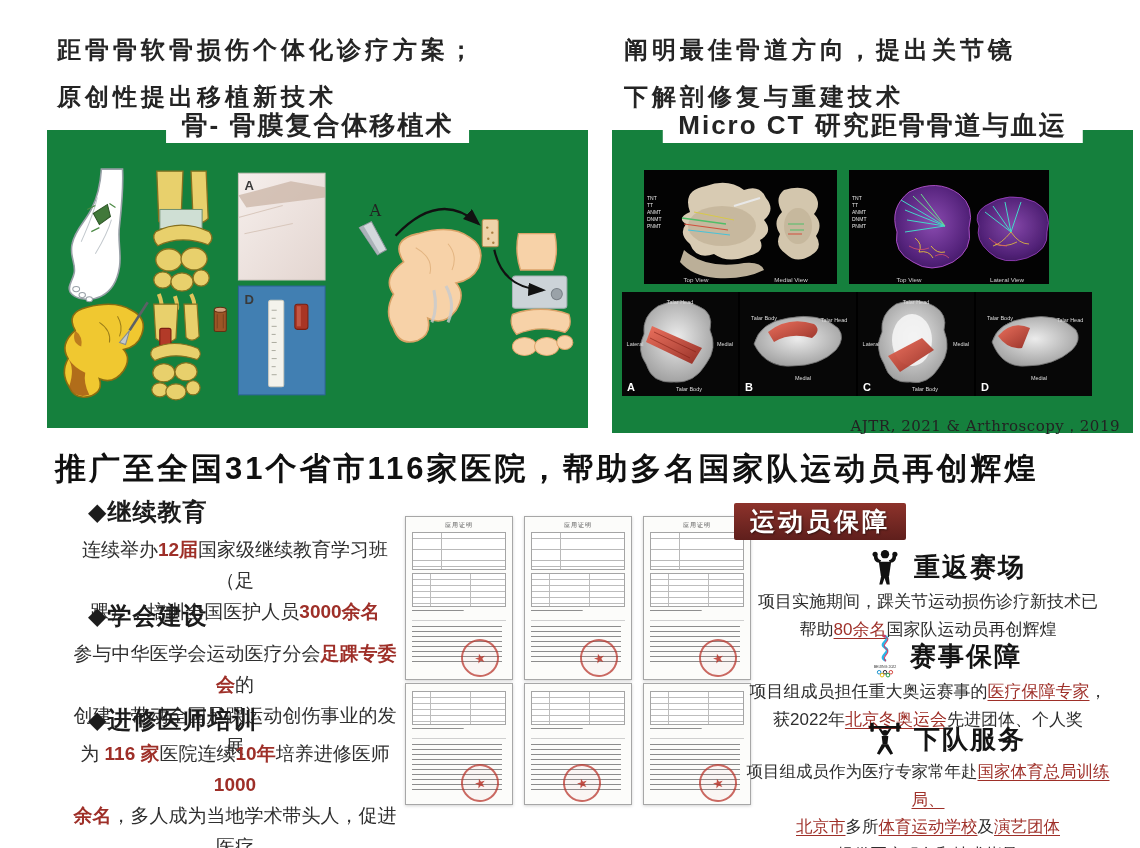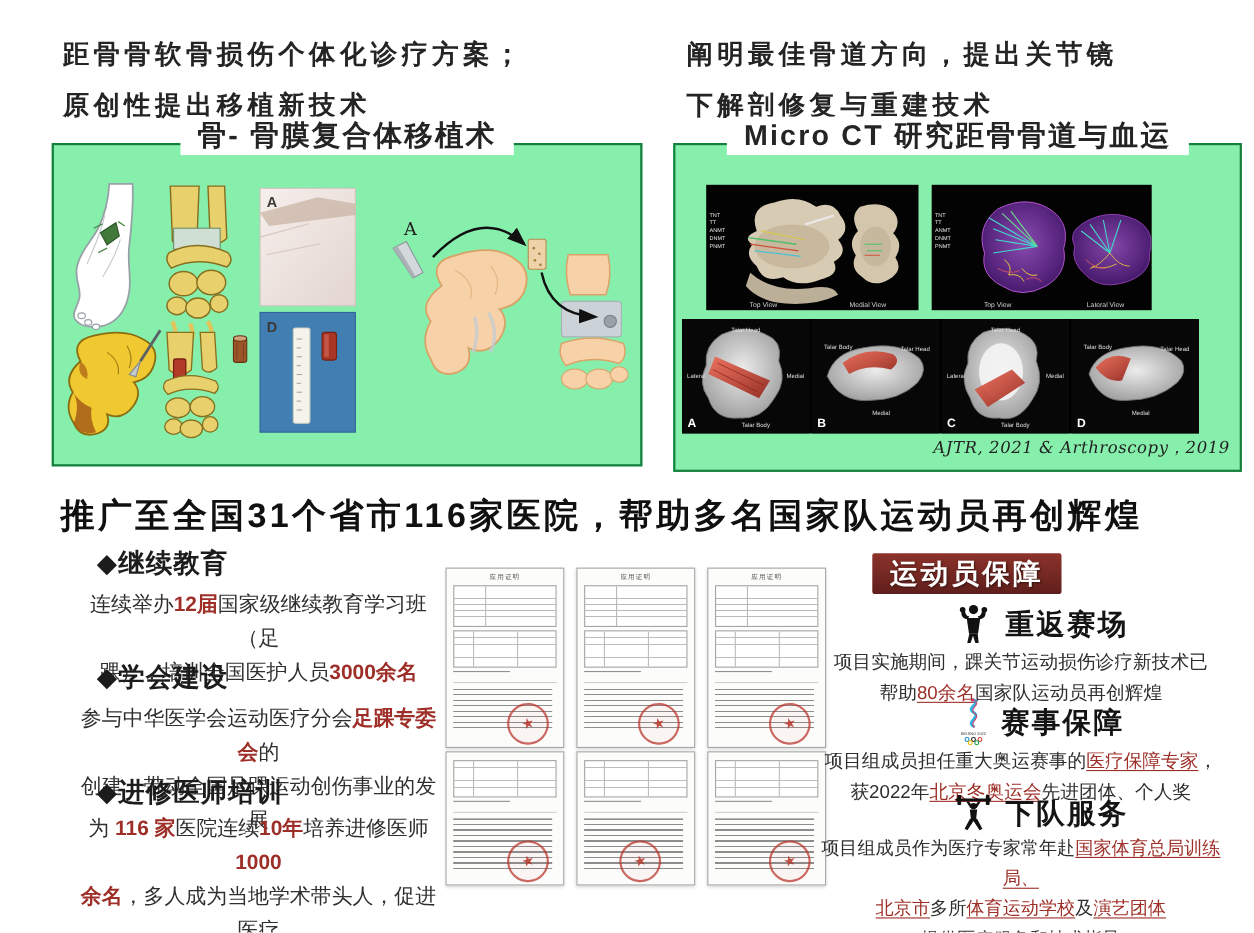--- a/index.html
+++ b/index.html
@@ -6,21 +6,21 @@
   body{font-family:"Liberation Sans","DejaVu Sans",sans-serif;color:#262626;}
   .stage{position:relative;width:1140px;height:848px;background:#fff;overflow:hidden;}
 
   
   .headline{position:absolute;font-size:24px;font-weight:800;letter-spacing:4px;
             line-height:47px;color:#242424;white-space:nowrap;}
   .hl-left{left:57px;top:26px;}
   .hl-right{left:624px;top:26px;}
 
   
-  .panel{position:absolute;border:2px solid #15803d;background:#86efac;}
+  .panel{position:absolute;border:4px solid #15803d;background:#15803d;}
   .panel-left{left:47px;top:130px;width:533px;height:290px;}
   .panel-right{left:612px;top:130px;width:513px;height:295px;}
   .panel-title{position:absolute;top:-26px;left:50%;transform:translateX(-50%);
                background:#fff;padding:0 16px;font-size:26px;font-weight:800;
                letter-spacing:2px;color:#242424;white-space:nowrap;}
   .fill{position:absolute;left:0;top:0;width:100%;height:100%;}
 
   
   .ct-img{position:absolute;background:#030303;overflow:hidden;}
   .ct-img svg{position:absolute;left:0;top:0;}
@@ -28,22 +28,22 @@
   .vstack span{display:block;height:7px;line-height:11px;font-size:10px;color:#e6e6e6;
                transform:scale(.5);transform-origin:0 0;white-space:nowrap;}
   .cap{position:absolute;bottom:1px;font-size:10px;color:#d2d2d2;white-space:nowrap;
        transform:translateX(-50%) scale(.62);transform-origin:center bottom;}
   .talus-strip{position:absolute;left:6px;top:158px;width:470px;height:104px;
                display:flex;gap:2px;background:#000;}
   .talus-cell{flex:1;position:relative;background:#070707;}
   .talus-letter{position:absolute;left:5px;bottom:3px;font-size:11px;font-weight:800;color:#fff;}
   .micro{position:absolute;font-size:10px;color:#dcdcdc;white-space:nowrap;
          transform:translate(-50%,-50%) scale(.55);}
-  .citation{position:absolute;right:9px;top:266px;font-family:"DejaVu Serif",serif;
-            font-style:italic;font-size:15px;color:#222;letter-spacing:.5px;}
+  .citation{position:absolute;right:9px;top:283px;font-family:"DejaVu Serif",serif;
+            font-size:15px;color:#222;letter-spacing:.5px;}
 
   
   .banner{position:absolute;left:55px;top:448px;width:1070px;font-size:31px;font-weight:800;
           letter-spacing:3px;color:#101010;white-space:nowrap;}
 
   
   .sec-title{position:absolute;left:88px;font-size:24px;font-weight:800;color:#1c1c1c;letter-spacing:1px;}
   .sec-body{position:absolute;left:72px;width:326px;text-align:center;font-size:19px;
             line-height:31px;color:#2f2f2f;}
   .sec-body .seg-red{color:var(--accent-red,#9e2f28);font-weight:800;}
@@ -66,21 +66,21 @@
               background:linear-gradient(#8f8f8f 0 0) no-repeat 0 3px/55% 1px;}
   .cert-para{height:40px;margin-top:5px;width:96%;
              background:repeating-linear-gradient(to bottom,#8d8d8d 0 1px,transparent 1px 5px);}
   .cert-para.big{height:46px;}
   .cert-seal{position:absolute;right:13px;bottom:2px;width:34px;height:34px;border-radius:50%;
              border:2px solid rgba(183,50,40,.72);color:rgba(183,50,40,.85);
              display:flex;align-items:center;justify-content:center;font-size:13px;
              transform:rotate(-15deg);background:rgba(220,120,110,.05);}
 
   
-  .badge{position:absolute;left:793px;top:503px;width:172px;height:37px;display:flex;
+  .badge{position:absolute;left:734px;top:503px;width:172px;height:37px;display:flex;
          align-items:center;justify-content:center;font-size:25px;font-weight:800;color:#fff;
          letter-spacing:3px;background:linear-gradient(180deg,#8d322b,var(--badge-bg,#5f1f1c));
          text-shadow:1px 1px 2px rgba(0,0,0,.5);border-radius:2px;}
   .r-head{position:absolute;left:770px;width:352px;display:flex;align-items:center;
           justify-content:center;gap:10px;}
   .r-head .r-title{font-size:26px;font-weight:800;color:#141414;letter-spacing:2px;}
   .r-body{position:absolute;left:743px;width:370px;text-align:center;font-size:17px;
           line-height:28px;color:#2e2e2e;}
   .r-body.small{font-size:16.5px;line-height:27.5px;}
   .seg-red{color:var(--accent-red,#9e2f28);}

